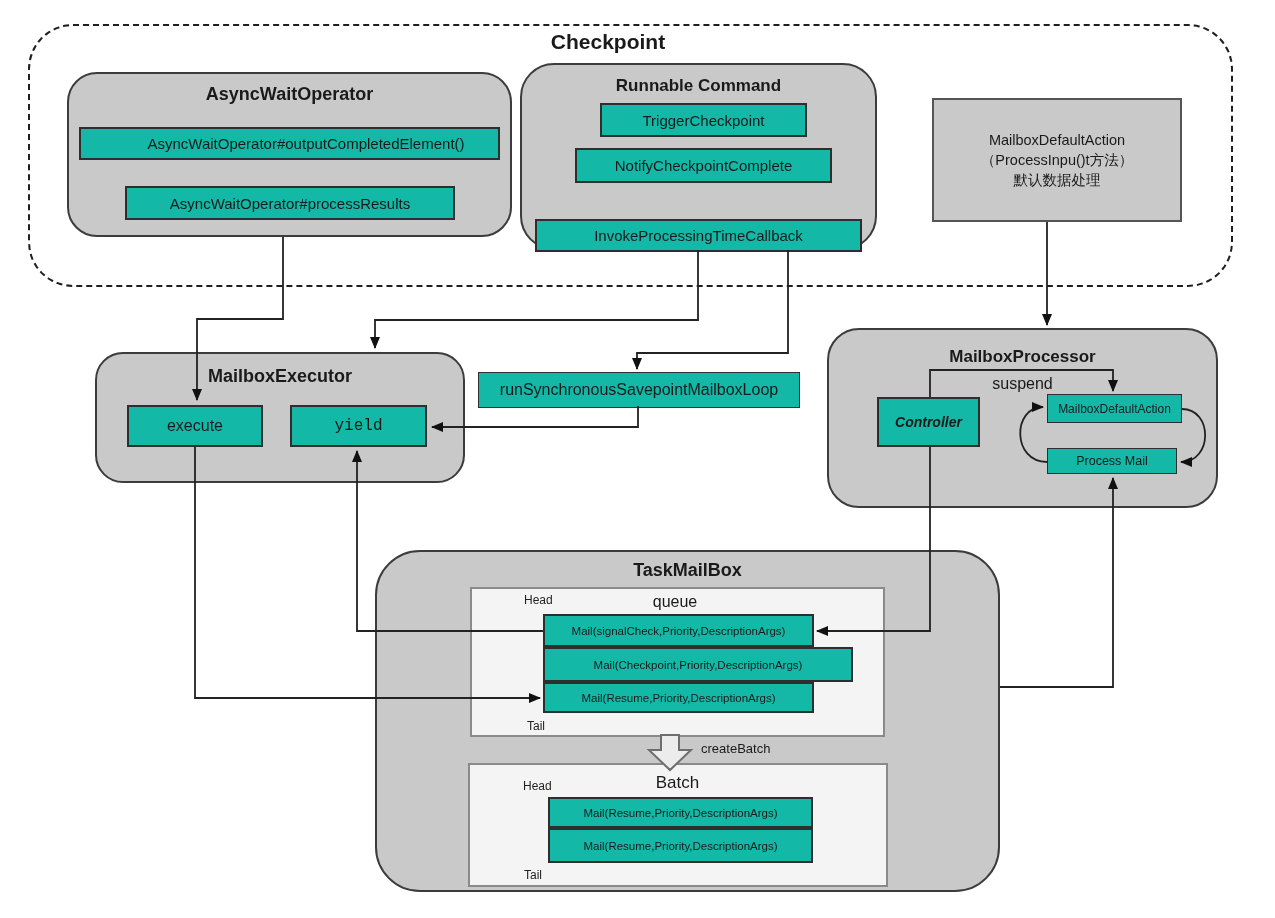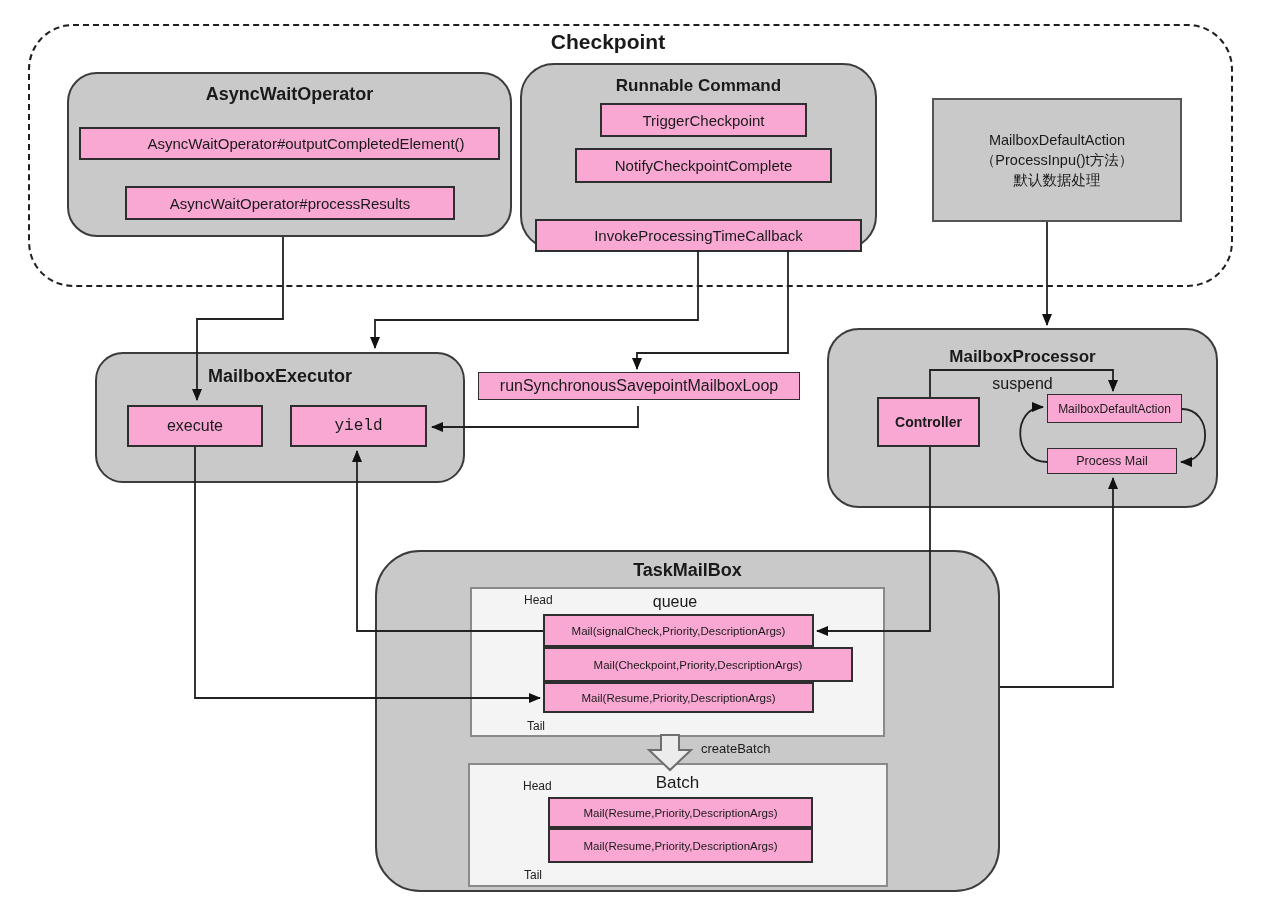--- a/index.html
+++ b/index.html
@@ -4,21 +4,21 @@
 <style>
   html,body{margin:0;padding:0;background:#ffffff;}
   #canvas{
     position:relative;width:1275px;height:918px;background:#ffffff;overflow:hidden;
     font-family:"Liberation Sans","DejaVu Sans",sans-serif;color:#1a1a1a;
   }
   .abs{position:absolute;box-sizing:border-box;}
   .dashed-frame{border:2px dashed #1f1f1f;border-radius:45px;background:transparent;}
   .gray-round{background:#c9c9c9;border:2px solid #3c3c3c;border-radius:30px;}
   .gray-rect{background:#c9c9c9;border:2px solid #555555;}
-  .white-box{background:#f9a8d4;border:2px solid #2e2e2e;display:flex;align-items:center;justify-content:center;text-align:center;}
+  .white-box{background:#14b8a6;border:2px solid #2e2e2e;display:flex;align-items:center;justify-content:center;text-align:center;}
   .panel{background:#f4f4f4;border:2px solid #8a8a8a;}
   .title{font-weight:bold;text-align:center;}
   .small-label{font-size:12px;color:#222;}
   svg.overlay{position:absolute;left:0;top:0;pointer-events:none;}
 </style>
 </head>
 <body>
 
 <div id="canvas">
 
@@ -40,26 +40,26 @@
     <span>MailboxDefaultAction</span>
     <span>（ProcessInpu()t方法）</span>
     <span>默认数据处理</span>
   </div>
 
   <div class="abs gray-round" style="left:95px;top:352px;width:370px;height:131px;border-radius:28px;"></div>
   <div class="abs title" style="left:95px;top:366px;width:370px;font-size:18px;">MailboxExecutor</div>
   <div class="abs white-box" style="left:127px;top:405px;width:136px;height:42px;font-size:16px;">execute</div>
   <div class="abs white-box" style="left:290px;top:405px;width:137px;height:42px;font-size:16px;font-family:Liberation Mono, monospace;">yield</div>
 
-  <div class="abs white-box" style="left:478px;top:372px;width:322px;height:28px;font-size:16px;border-width:1.5px;">runSynchronousSavepointMailboxLoop</div>
+  <div class="abs white-box" style="left:478px;top:372px;width:322px;height:36px;font-size:16px;border-width:1.5px;">runSynchronousSavepointMailboxLoop</div>
 
   <div class="abs gray-round" style="left:827px;top:328px;width:391px;height:180px;border-radius:32px;"></div>
   <div class="abs title" style="left:827px;top:347px;width:391px;font-size:17px;">MailboxProcessor</div>
   <div class="abs" style="left:960px;top:375px;width:125px;text-align:center;font-size:16px;">suspend</div>
-  <div class="abs white-box" style="left:877px;top:397px;width:103px;height:50px;font-size:14px;font-weight:bold;">Controller</div>
+  <div class="abs white-box" style="left:877px;top:397px;width:103px;height:50px;font-size:14px;font-weight:bold;font-style:italic;">Controller</div>
   <div class="abs white-box" style="left:1047px;top:394px;width:135px;height:29px;font-size:12px;border-width:1.5px;">MailboxDefaultAction</div>
   <div class="abs white-box" style="left:1047px;top:448px;width:130px;height:26px;font-size:12.5px;border-width:1.5px;">Process Mail</div>
 
   <div class="abs gray-round" style="left:375px;top:550px;width:625px;height:342px;border-radius:45px;"></div>
   <div class="abs title" style="left:375px;top:560px;width:625px;font-size:18px;">TaskMailBox</div>
 
   <div class="abs panel" style="left:470px;top:587px;width:415px;height:150px;"></div>
   <div class="abs small-label" style="left:524px;top:593px;">Head</div>
   <div class="abs" style="left:600px;top:593px;width:150px;text-align:center;font-size:16px;">queue</div>
   <div class="abs white-box" style="left:543px;top:614px;width:271px;height:33px;font-size:11.5px;">Mail(signalCheck,Priority,DescriptionArgs)</div>

